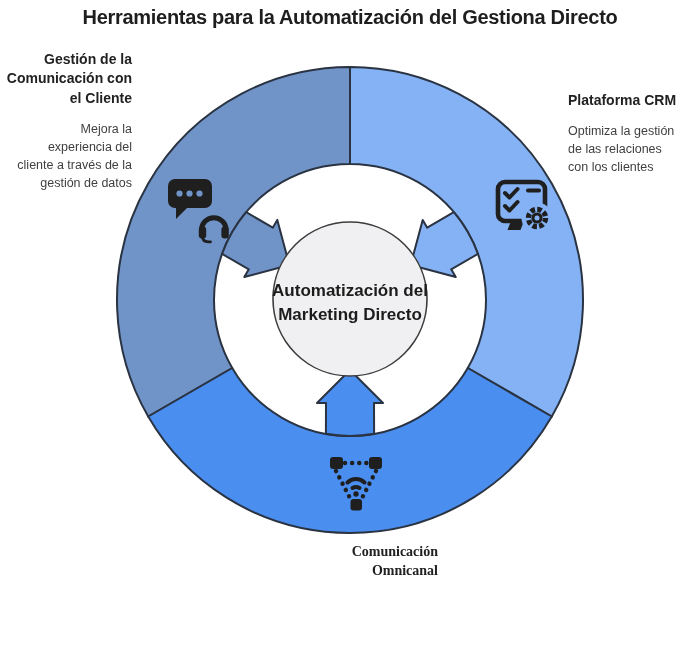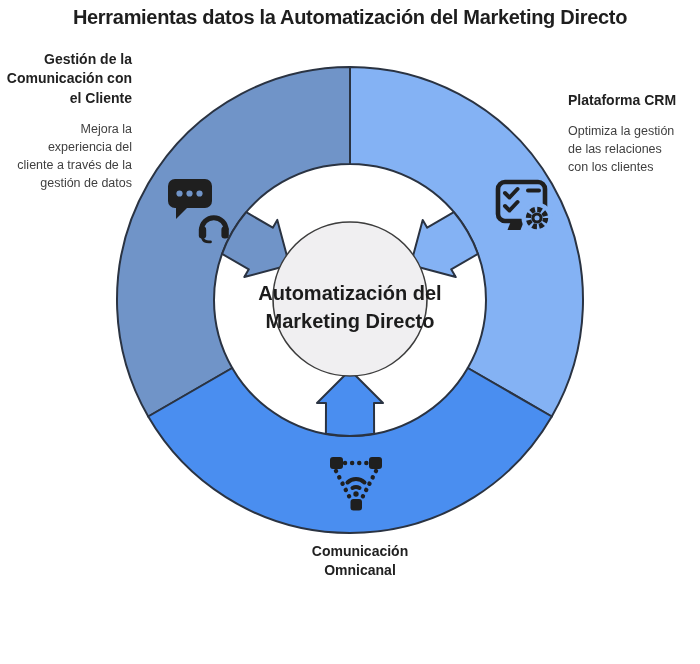--- a/index.html
+++ b/index.html
@@ -14,33 +14,33 @@
   .label-block{position:absolute;}
   .label-block .heading{
     font-size:14px;font-weight:bold;color:#212121;line-height:1.38;
     white-space:pre;margin:0 0 12px 0;
   }
   .label-block .body{
     font-size:12.5px;color:#3f3f3f;line-height:1.44;white-space:pre;margin:0;
   }
   .block-left{left:-10px;top:50px;width:142px;text-align:right;}
   .block-right{left:568px;top:91px;width:150px;text-align:left;}
-  .block-bottom{left:260px;top:542px;width:200px;text-align:center;}
+  .block-bottom{left:238px;top:542px;width:200px;text-align:right;font-family:Liberation Serif, serif;}
   .center-label{
     position:absolute;left:250px;top:279px;width:200px;text-align:center;
-    font-size:20px;font-weight:bold;color:#1c1c1c;line-height:1.4;white-space:pre;
+    font-size:17px;font-weight:bold;color:#1c1c1c;line-height:1.4;white-space:pre;
   }
   svg{position:absolute;left:0;top:0;}
 </style>
 </head>
 <body>
 
 <div id="stage">
 
-  <div class="title">Herramientas datos la Automatización del Marketing Directo</div>
+  <div class="title">Herramientas para la Automatización del Gestiona Directo</div>
 
   <svg width="700" height="664" viewBox="0 0 700 664">
 
     <g stroke-width="2" stroke-linejoin="round">
       <path d="M148.22 416.5 A233 233 0 0 1 350 67 L350 164 A136 136 0 0 0 232.22 368 Z" fill="#7094c8" stroke="#2a3342"></path>
       <path d="M350 67 A233 233 0 0 1 551.78 416.5 L467.78 368 A136 136 0 0 0 350 164 Z" fill="#84b2f4" stroke="#2a3342"></path>
       <path d="M551.78 416.5 A233 233 0 0 1 148.22 416.5 L232.22 368 A136 136 0 0 0 467.78 368 Z" fill="#4a8ef0" stroke="#2a3342"></path>
     </g>
 
     <g stroke-width="2" stroke-linejoin="round">

